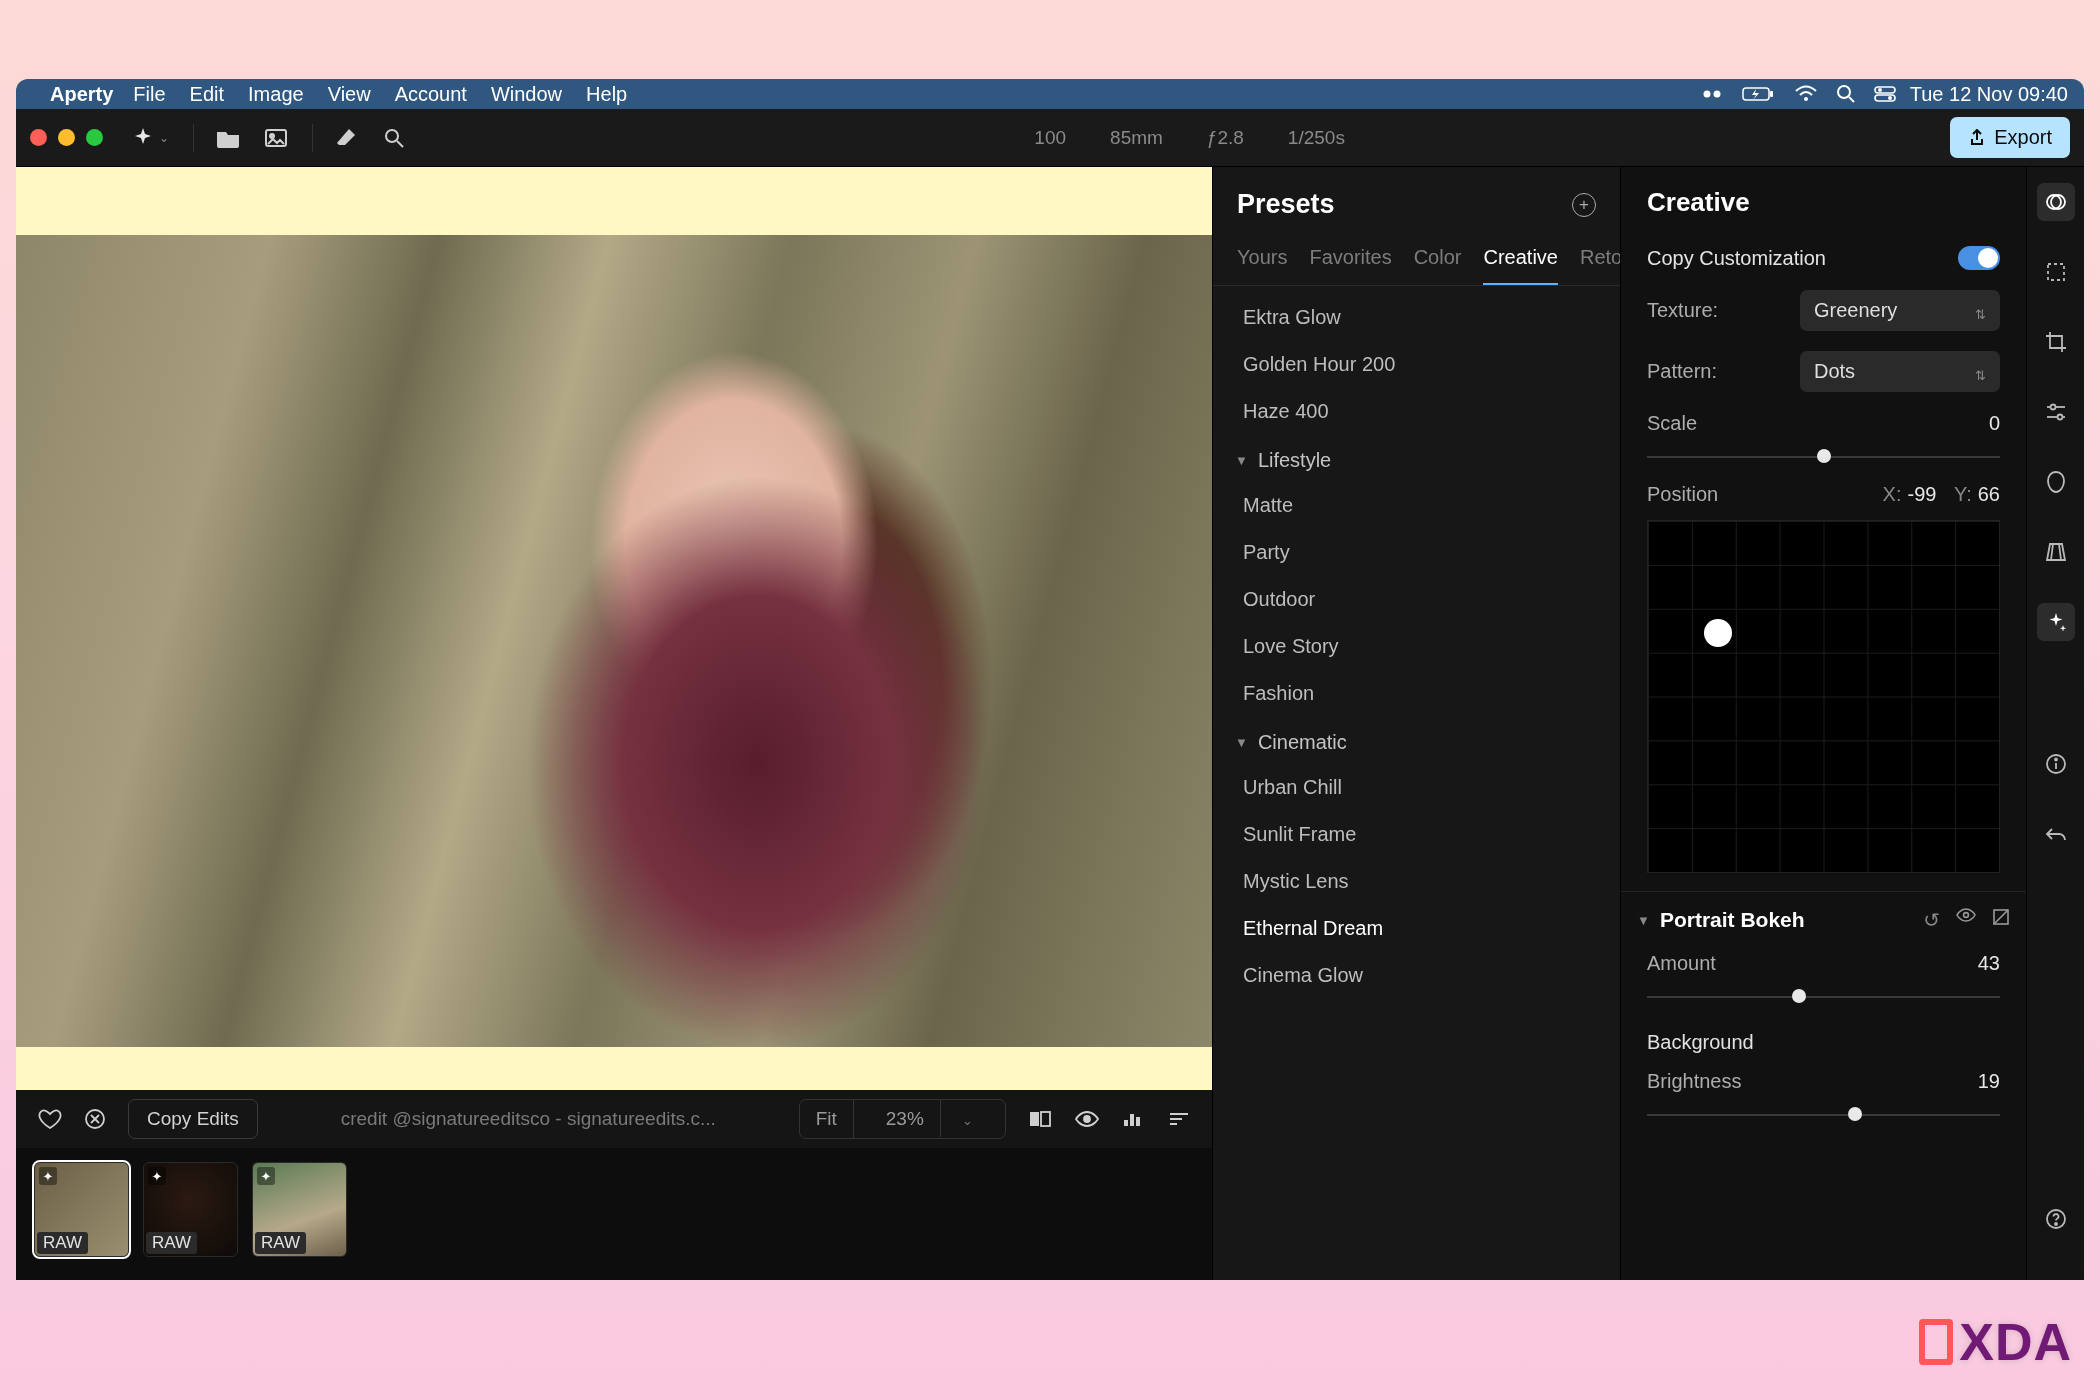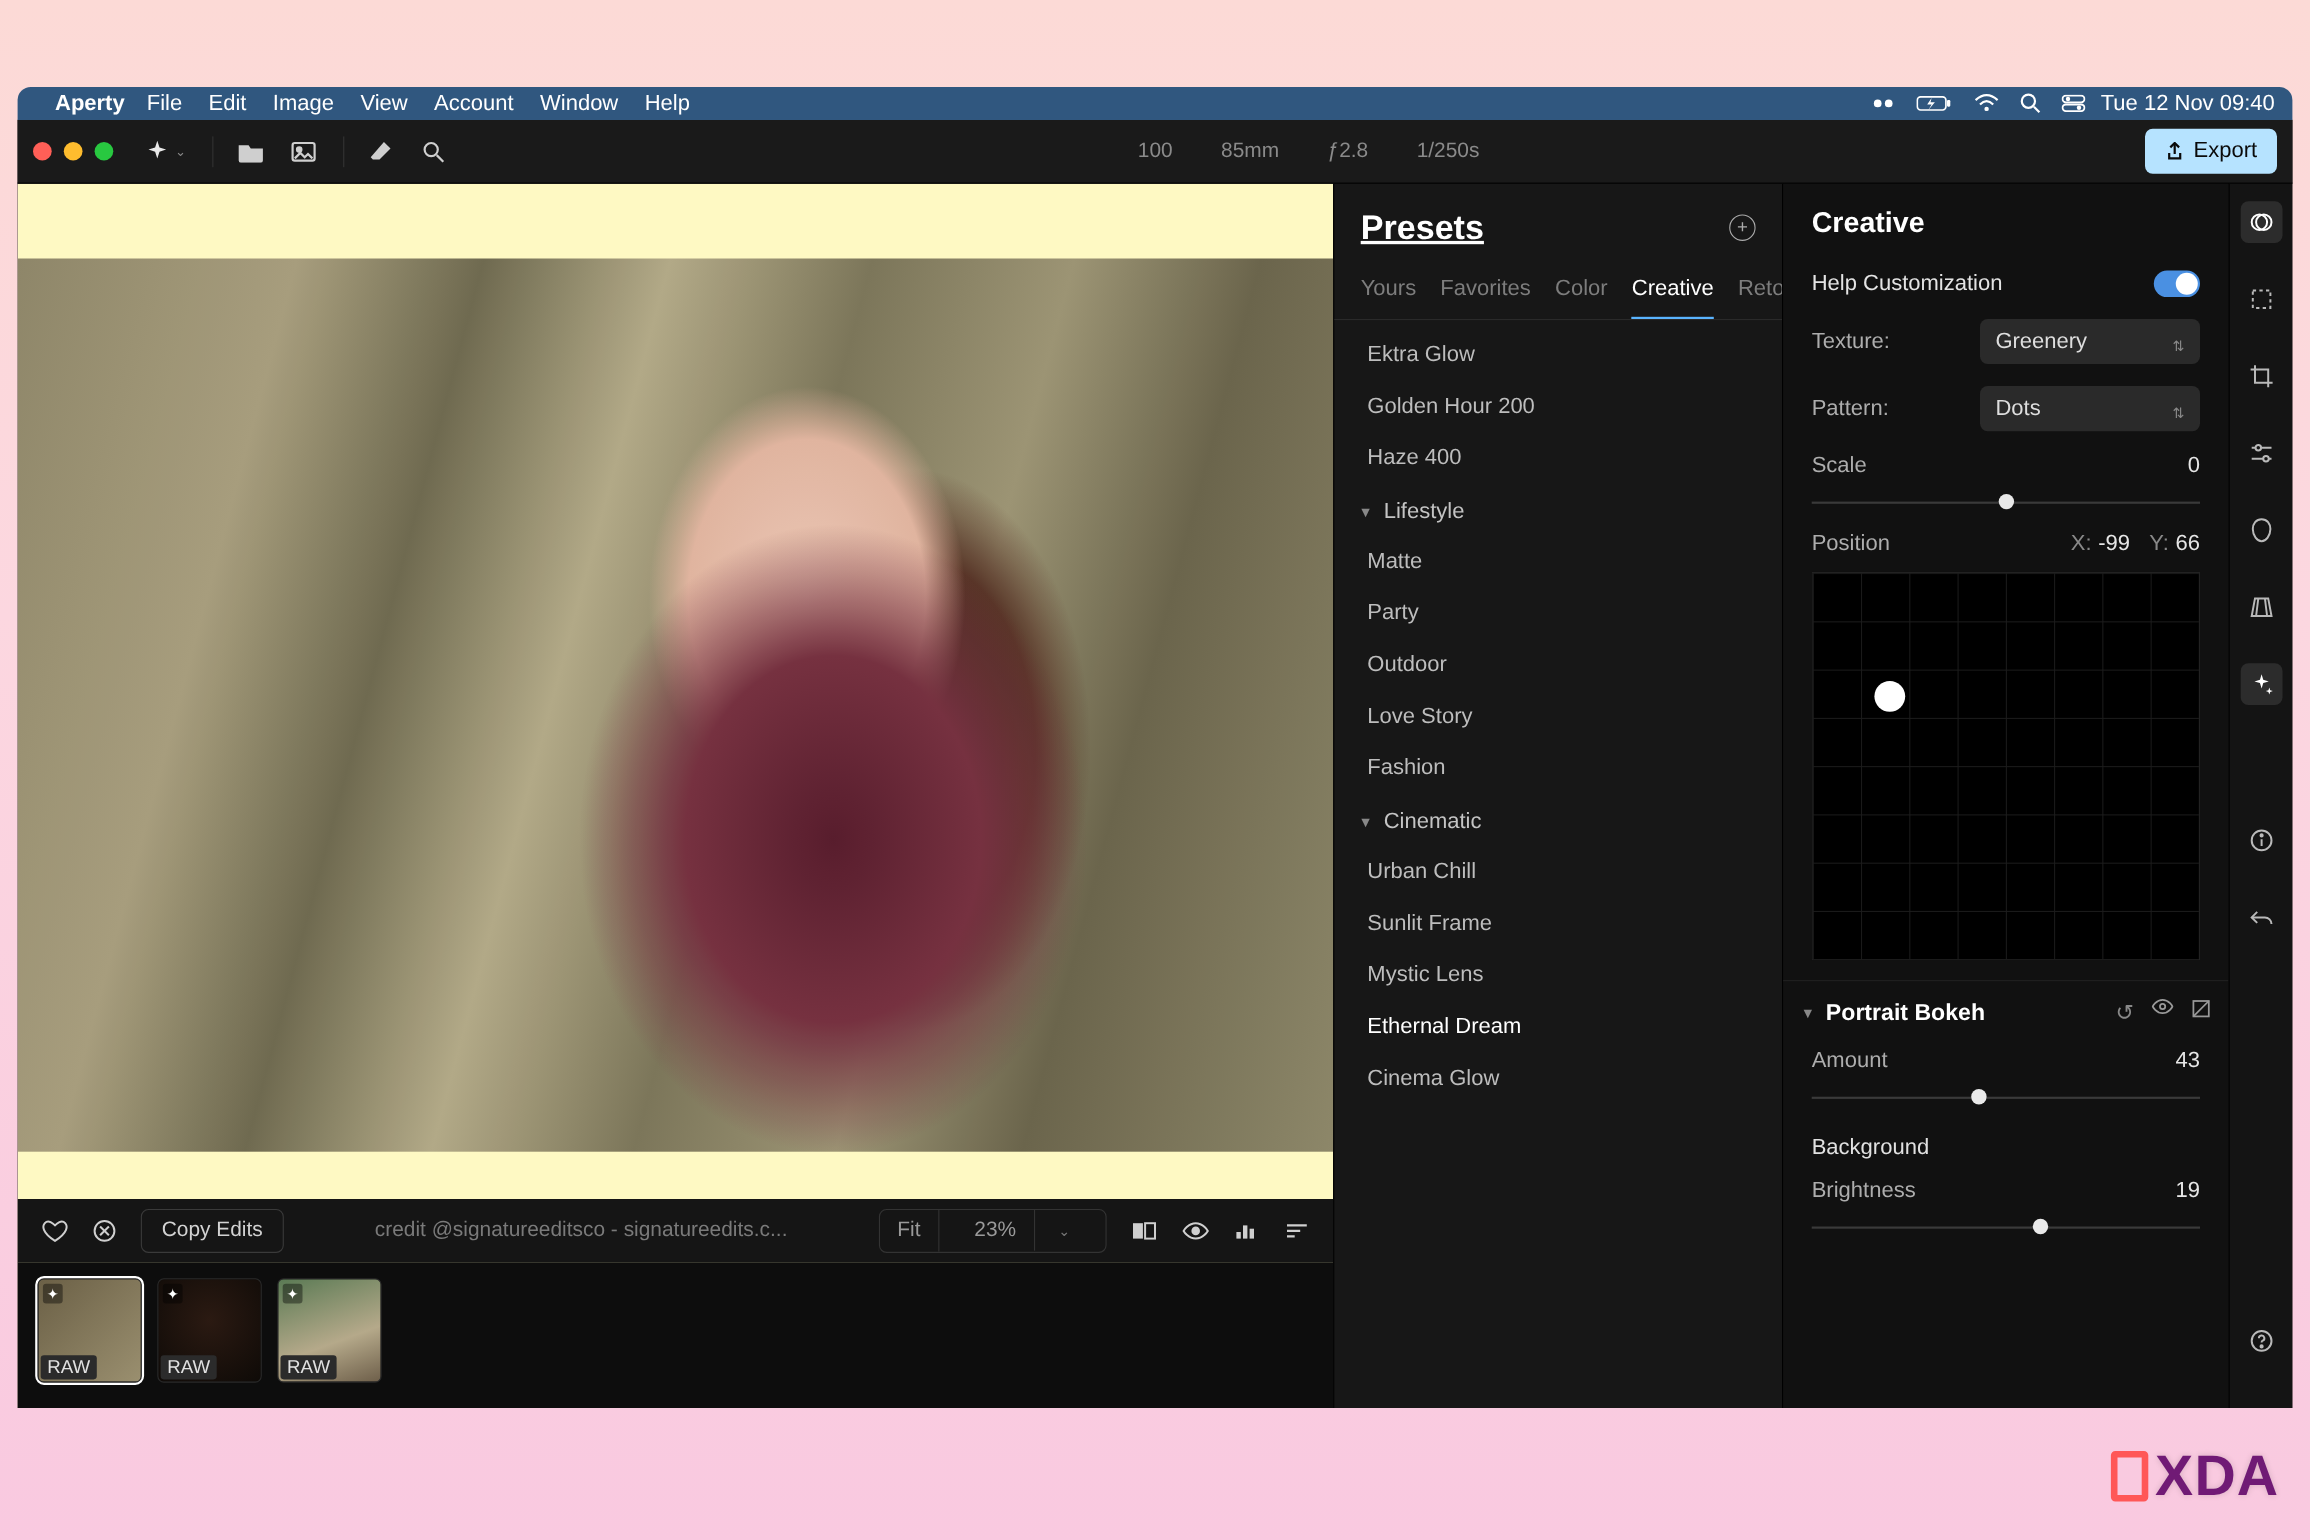--- a/index.html
+++ b/index.html
@@ -47,21 +47,21 @@
   .filmstrip { height: 132px; background: #0d0d0d; padding: 14px 18px; display: flex; gap: 14px; }
   .thumb { width: 95px; height: 95px; border-radius: 6px; position: relative; background: linear-gradient(135deg, #6b6046, #9a8f6f); border: 1px solid #2a2a2a; }
   .thumb.active { outline: 2px solid #fff; }
   .thumb .raw { position: absolute; left: 2px; bottom: 2px; background: #2b2b2b; color: #e2e2e2; font-size: 17px; padding: 1px 6px; border-radius: 3px; }
   .thumb .badge { position: absolute; left: 4px; top: 4px; color: #fff; font-size: 13px; background: rgba(0,0,0,0.4); width: 18px; height: 18px; display: flex; align-items: center; justify-content: center; border-radius: 3px; }
   .thumb2 { background: radial-gradient(circle at 50% 40%, #2b1a12, #0e0a07); }
   .thumb3 { background: linear-gradient(160deg, #5a7a54 0%, #b5a98a 60%, #6e5f4a 100%); }
   
   .presets-panel { width: 408px; background: #171717; color: #c9c9c9; display: flex; flex-direction: column; border-left: 1px solid #000; font-size: 20px; }
   .panel-header { display: flex; align-items: center; justify-content: space-between; padding: 22px 24px 14px; }
-  .panel-header h2 { color: #fff; font-size: 31px; font-weight: 600; text-decoration: underline; }
+  .panel-header h2 { color: #fff; font-size: 27px; font-weight: 600; }
   .panel-header .add { width: 24px; height: 24px; border: 1.6px solid #aaa; border-radius: 50%; display: flex; align-items: center; justify-content: center; color: #aaa; font-size: 17px; }
   .tabs { display: flex; gap: 22px; padding: 12px 24px 0; border-bottom: 1px solid #2a2a2a; font-size: 20px; overflow: hidden; }
   .tabs .tab { color: #7d7d7d; padding-bottom: 14px; white-space: nowrap; }
   .tabs .tab.active { color: #fff; border-bottom: 2px solid #5ab4ff; }
   .preset-list { flex: 1; overflow-y: auto; padding: 8px 10px 12px 18px; }
   .preset-item { padding: 12px 12px; color: #bdbdbd; border-radius: 6px; }
   .preset-item.selected { color: #fff; font-weight: 500; }
   .preset-group { display: flex; align-items: center; gap: 10px; padding: 14px 4px 10px; color: #c4c4c4; }
   .preset-group .chev { font-size: 13px; color: #888; }
   
@@ -304,21 +304,21 @@
         <div class="preset-item">Sunlit Frame</div>
         <div class="preset-item">Mystic Lens</div>
         <div class="preset-item selected">Ethernal Dream</div>
         <div class="preset-item">Cinema Glow</div>
       </div>
     </div>
 
     <div class="creative-panel">
       <div class="sec-title">Creative</div>
       <div class="row">
-        <span class="lbl" style="color:#e4e4e4">Help Customization</span>
+        <span class="lbl" style="color:#e4e4e4">Copy Customization</span>
         <span class="toggle"></span>
       </div>
       <div class="row">
         <span class="lbl">Texture:</span>
         <span class="select-like">
             <span>Greenery</span>
             <span class="chev">⇅</span>
           </span>
       </div>
       <div class="row">

